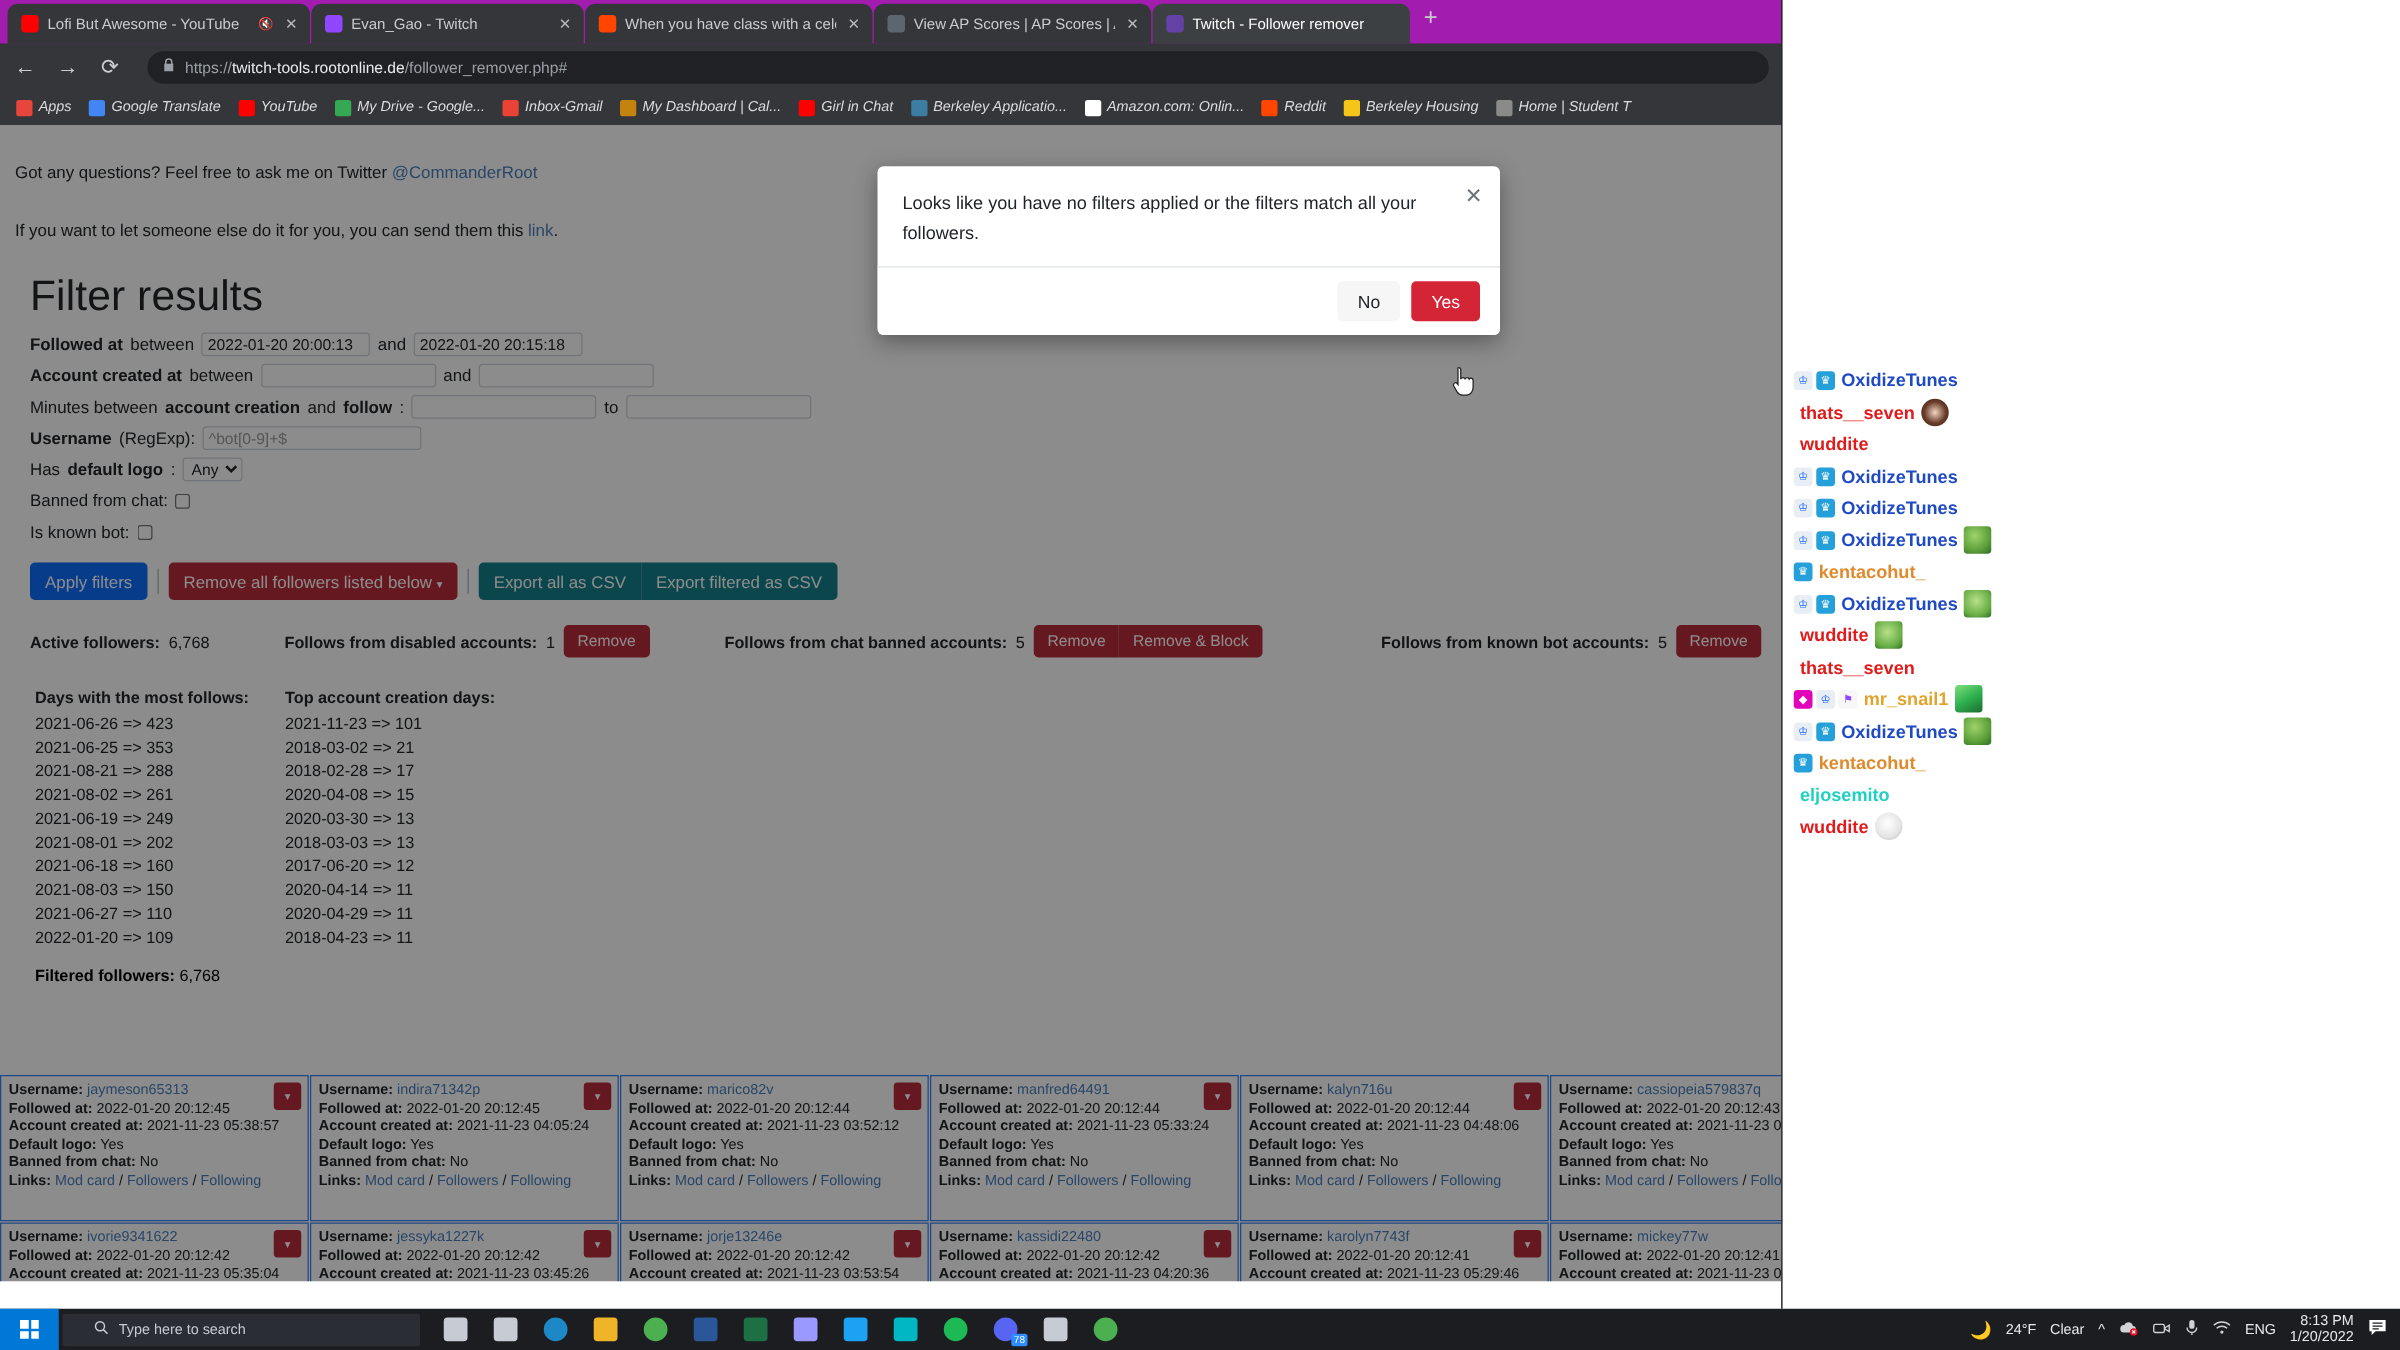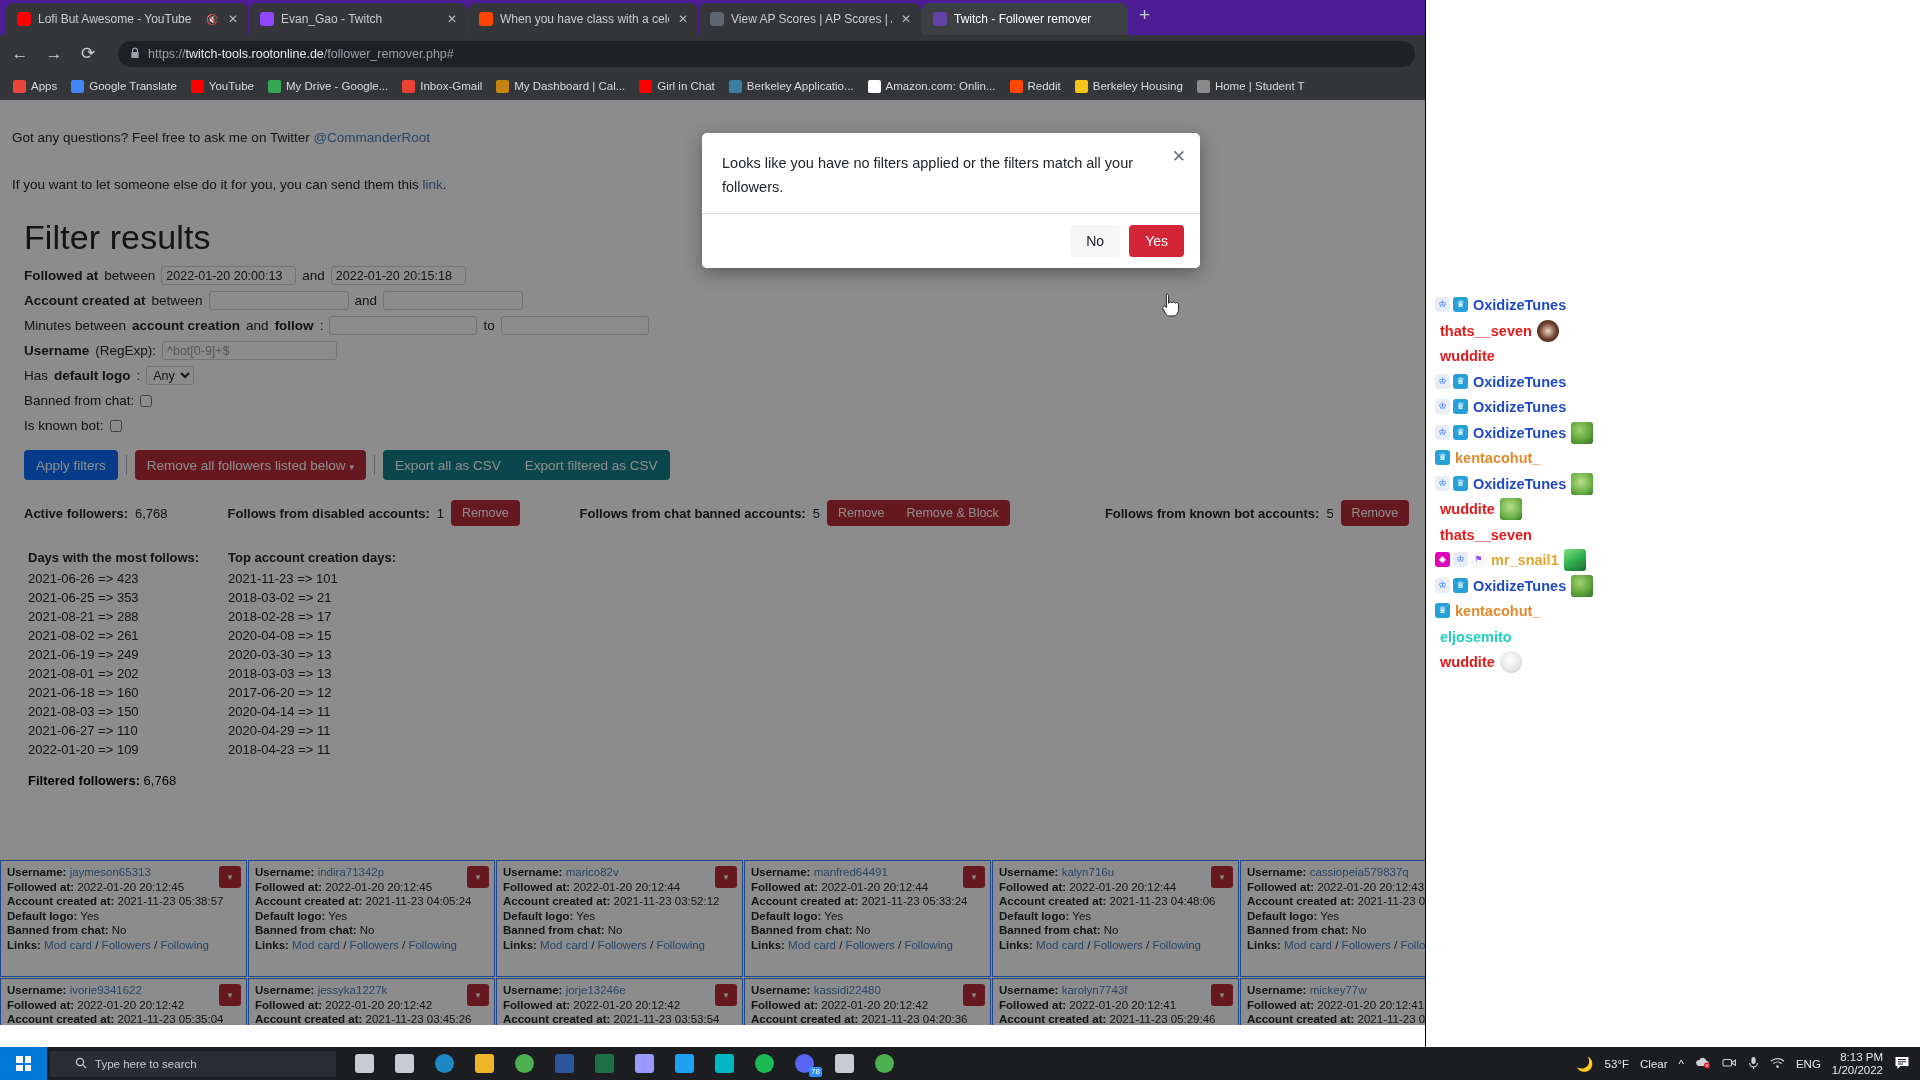--- a/index.html
+++ b/index.html
@@ -7,21 +7,21 @@
   html, body {
     width: 1920px; height: 1080px;
     overflow: hidden;
     font-family: "Liberation Sans", sans-serif;
     background: #ffffff;
   }
   #root { position: relative; width: 1920px; height: 1080px; }
 
   
   .chrome { position: absolute; left:0; top:0; width:1425px; height:100px; background:#202124; }
-  .tabstrip { position:relative; height:35px; background:#4c1d95; padding-left:6px; }
+  .tabstrip { position:relative; height:35px; background:#a21caf; padding-left:6px; }
   .tab {
     position:absolute; top:3px; height:32px;
     display:flex; align-items:center; gap:7px;
     padding:0 8px 0 11px; border-radius:8px 8px 0 0;
     font-size:12px; color:#c9ccce; white-space:nowrap; overflow:hidden;
     background:#35363a;
   }
   .tab.active { background:#3c4043; color:#fff; }
   .tab .favicon { width:14px; height:14px; border-radius:3px; flex:0 0 14px; display:inline-block; }
   .tab .tabtitle { flex:1 1 auto; overflow:hidden; text-overflow:clip; white-space:nowrap; }
@@ -34,21 +34,21 @@
   .omnibox {
     flex:1 1 auto; height:26px; background:#202124; border-radius:13px;
     display:flex; align-items:center; gap:8px; padding:0 12px;
     font-size:12.5px; color:#bdc1c6; margin-left:6px;
   }
   .omnibox .lock { font-size:11px; color:#9aa0a6; }
   .omnibox .urlpre { color:#9aa0a6; }
   .omnibox .urlmain { color:#e8eaed; }
   .omnibox .urlpost { color:#9aa0a6; }
 
-  .bookmarks { position:relative; height:28px; background:#35363a; display:flex; align-items:center; gap:0px; padding-left:6px; overflow:hidden;}
+  .bookmarks { position:relative; height:28px; background:#35363a; display:flex; align-items:center; gap:0px; padding-left:6px; overflow:hidden;font-style:italic;}
   .bm { display:flex; align-items:center; gap:5px; font-size:11.5px; color:#dadce0; padding:0 7px; white-space:nowrap; height:22px;}
   .bm .bmicon { width:13px; height:13px; border-radius:2px; display:inline-block; flex:0 0 13px; font-size:9px; color:#fff; text-align:center; line-height:13px; }
 
   
   .page { position:absolute; left:0; top:100px; width:1425px; height:925px; background:#fff; overflow:hidden; }
   .intro { font-size:13.5px; color:#212529; padding:8px 12px 0 12px; line-height:19px;margin-top:20px; }
   .intro a { color:#4a7fbd; text-decoration:none; }
 
   h1.filter-title { font-size:34px; font-weight:400; color:#212529; padding:24px 0 8px 24px; letter-spacing:0.1px;}
 
@@ -705,21 +705,21 @@
         </div>
         <div class="tbicon">
           <span class="tbi" style="background: rgb(199, 204, 212);"></span>
         </div>
         <div class="tbicon">
           <span class="tbi" style="background: rgb(76, 175, 80); border-radius: 50%;"></span>
         </div>
       </div>
     <div class="tray">
       <span style="font-size:14px">🌙</span>
-      <span>53°F</span>
+      <span>24°F</span>
       <span>Clear</span>
       <span>^</span>
       <span>
         <svg width="16" height="13" viewBox="0 0 16 13">
             <path d="M4 10h7a2.6 2.6 0 00.3-5.2A3.6 3.6 0 004.4 4 2.9 2.9 0 004 10z" fill="#cfd3d8"></path>
             <circle cx="12" cy="9.5" r="3" fill="#e81123"></circle>
             <path d="M10.8 8.3l2.4 2.4M13.2 8.3l-2.4 2.4" stroke="#fff" stroke-width="1"></path>
           </svg>
       </span>
       <span>

